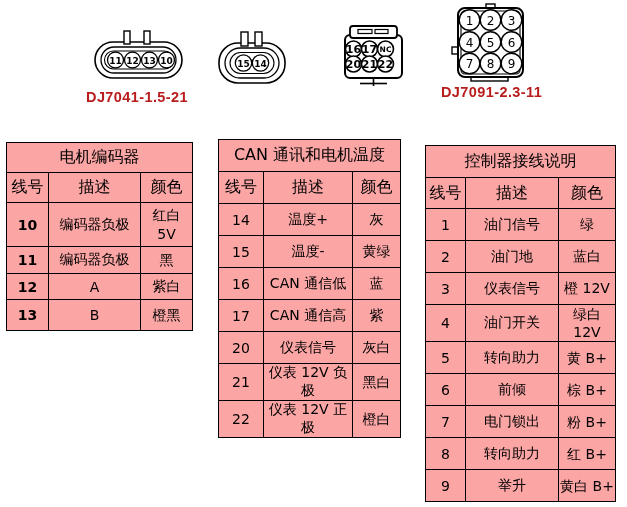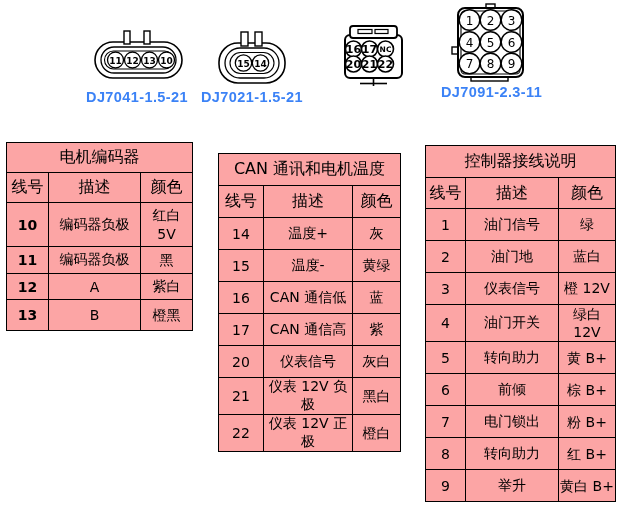--- a/index.html
+++ b/index.html
@@ -11,21 +11,21 @@
   .connector{position:absolute;}
   .connector svg{display:block;}
   .conn-shape{fill:#ffffff;stroke:#000000;}
   .pin-num{
     font-family:"DejaVu Sans",sans-serif;fill:#000;
     text-anchor:middle;dominant-baseline:central;
   }
   .conn-label{
     position:absolute;text-align:center;
     font-family:"Liberation Sans",sans-serif;
-    font-size:14.5px;font-weight:600;letter-spacing:0.4px;color:#3b82f6;
+    font-size:14.5px;font-weight:600;letter-spacing:0.4px;color:#b91c1c;
     white-space:nowrap;
   }
   
   table.wiring-table{
     position:absolute;border-collapse:collapse;table-layout:fixed;
     background:#fca5a5;color:#000;text-align:center;
   }
   table.wiring-table th,table.wiring-table td{
     border:1px solid #000;padding:0;vertical-align:middle;
     font-weight:400;overflow:hidden;
@@ -38,21 +38,21 @@
   
   #tbl0{left:6px;top:142px;}
   #tbl0 .title-row th{height:29px;}
   #tbl0 .header-row th{height:29px;}
   #tbl0 tbody tr:nth-child(1) td{height:43px;}
   #tbl0 tbody tr:nth-child(2) td{height:26px;}
   #tbl0 tbody tr:nth-child(3) td{height:25px;}
   #tbl0 tbody tr:nth-child(4) td{height:30px;}
   #tbl0 td.c0{font-weight:700;}
   
-  #tbl1{left:218px;top:153px;}
+  #tbl1{left:218px;top:139px;}
   #tbl1 .title-row th{height:31px;}
   #tbl1 .header-row th{height:31px;}
   #tbl1 tbody td{height:31px;}
   
   #tbl2{left:425px;top:145px;}
   #tbl2 .title-row th{height:31px;margin-top:8px;}
   #tbl2 .header-row th{height:30px;}
   #tbl2 tbody td{height:31px;}
 </style>
 </head>
@@ -85,21 +85,20 @@
       <rect class="conn-shape" x="29" y="6" width="7" height="14" stroke-width="1.4"></rect>
       <rect class="conn-shape" x="43" y="6" width="7" height="14" stroke-width="1.4"></rect>
       <rect class="conn-shape" x="13" y="22" width="54" height="30" rx="15" stroke-width="1.3"></rect>
       <rect class="conn-shape" x="18" y="26.5" width="44" height="21" rx="10.5" stroke-width="1.1"></rect>
       <circle class="conn-shape" cx="31.5" cy="37" r="8.2" stroke-width="1.3"></circle>
       <circle class="conn-shape" cx="48.5" cy="37" r="8.2" stroke-width="1.3"></circle>
       <text class="pin-num" x="31.5" y="37.5" style="font-size:9px;font-weight:600;">15</text>
       <text class="pin-num" x="48.5" y="37.5" style="font-size:9px;font-weight:600;">14</text>
     </svg>
   </div>
-  <div class="conn-label" style="left:201px;top:89px;width:100px;">DJ7021-1.5-21</div>
 
   <div class="connector" style="left:338px;top:22px;width:72px;height:68px;">
     <svg width="72" height="68" viewBox="0 0 72 68">
       <line x1="35.5" y1="55" x2="35.5" y2="64" stroke="#000" stroke-width="1.6"></line>
       <line x1="22" y1="61.5" x2="49" y2="61.5" stroke="#000" stroke-width="1.6"></line>
       <rect class="conn-shape" x="7" y="13" width="57" height="43" rx="5" stroke-width="2"></rect>
       <rect class="conn-shape" x="12" y="4" width="47" height="12" rx="3" stroke-width="1.8"></rect>
       <rect class="conn-shape" x="20" y="7.5" width="14" height="4" stroke-width="1.2"></rect>
       <rect class="conn-shape" x="37" y="7.5" width="13" height="4" stroke-width="1.2"></rect>
       <circle class="conn-shape" cx="15.5" cy="27" r="8" stroke-width="1.6"></circle>

